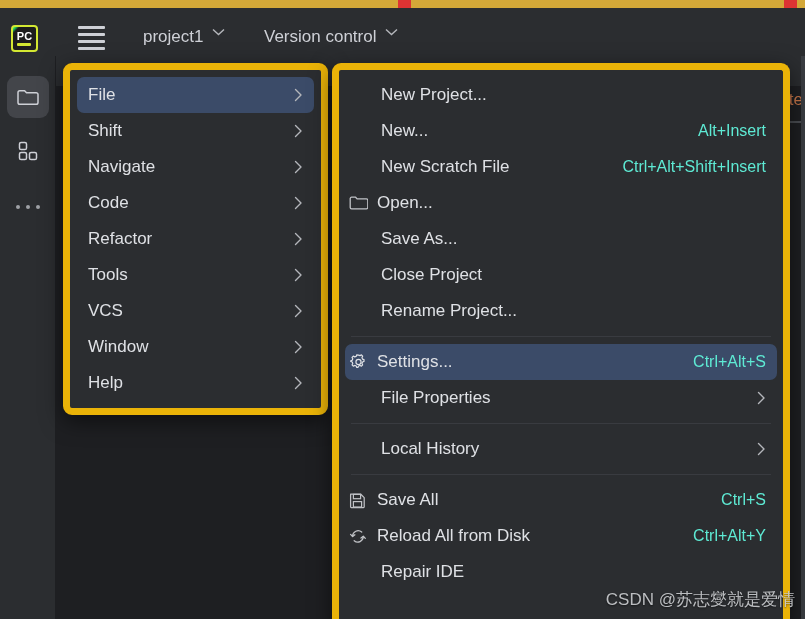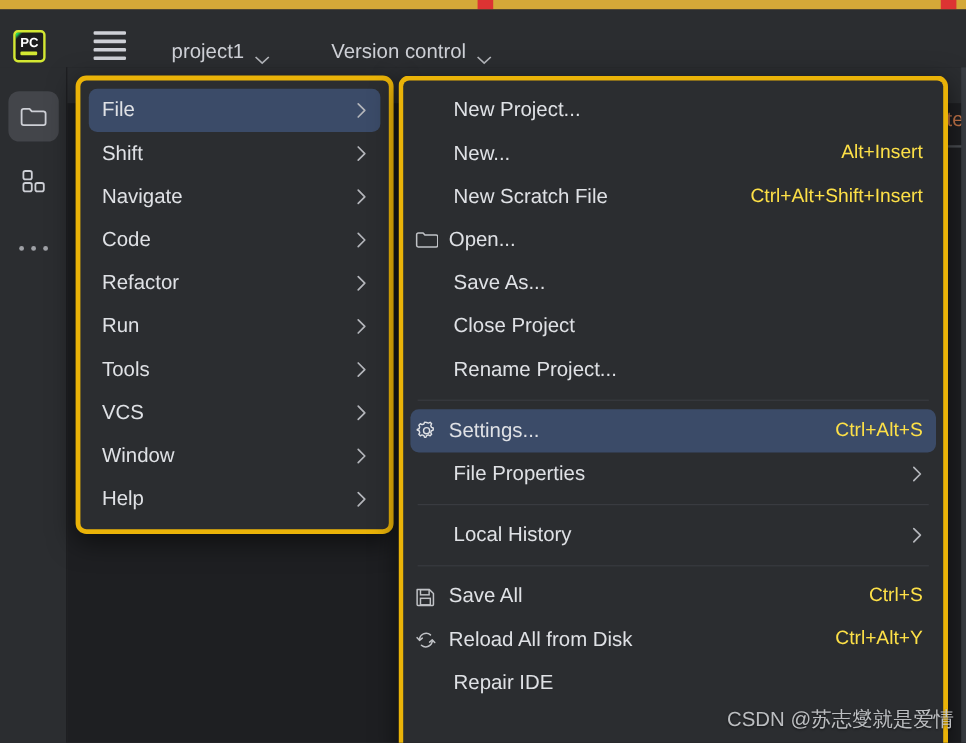--- a/index.html
+++ b/index.html
@@ -46,26 +46,26 @@
   }
   .pc-logo::after {
     content: ""; position: absolute; left: 4px; bottom: 4px; width: 14px; height: 3px;
     background: #d4e832; border-radius: 1px;
   }
   .hamburger { position: absolute; left: 78px; top: 18px; width: 27px; height: 24px; cursor: default; }
   .hamburger i { display: block; height: 3px; background: #ced0d6; border-radius: 1px; margin-bottom: 4px; }
 
   .tb-item {
     position: absolute; top: 19px; height: 26px;
-    display: flex; align-items: flex-end; gap: 9px;
+    display: flex; align-items: flex-start; gap: 9px;
     color: #ced0d6; font-size: 17px; white-space: nowrap;
   }
   .tb-item .chev { font-size: 11px; color: #b4b6bb; position: relative; top: 1px; }
   #tb-project { left: 143px; }
-  #tb-vcs { left: 276px; }
+  #tb-vcs { left: 264px; }
 
   
   .rail { position: absolute; left: 0; top: 48px; width: 56px; height: 563px; background: #2b2d30; }
   .rail-div { position: absolute; left: 55px; top: 48px; width: 1px; height: 563px; background: #1e1f22; }
   .rail-btn {
     position: absolute; left: 7px; width: 42px; height: 42px; border-radius: 9px;
     display: flex; align-items: center; justify-content: center;
   }
   .rail-btn.sel { background: #43454a; }
   #rail-project { top: 20px; }
@@ -81,36 +81,36 @@
     position: absolute; right: 2px; top: 82px; font-size: 17px; color: #c9774a;
     letter-spacing: 0px; white-space: nowrap;
   }
   .ghost-hr { position: absolute; right: 0; top: 113px; width: 30px; height: 2px; background: #4a4d52; }
   .ghost-insert { position: absolute; right: 34px; top: 186px; font-size: 17px; color: #8a8d93; }
   .ghost-insert2 { position: absolute; right: 36px; top: 222px; font-size: 17px; color: #8a8d93; }
   .right-scroll { position: absolute; right: 0; top: 48px; width: 4px; height: 563px; background: #3a3d42; }
 
   
   .menu {
-    position: absolute; background: #2b2d30; border: 4px solid #eab308;
+    position: absolute; background: #2b2d30; border: 7px solid #eab308;
     border-radius: 9px; box-shadow: 0 6px 22px rgba(0,0,0,.55);
     padding: 7px 0;
   }
   #menu-main { left: 63px; top: 55px; width: 265px; }
   #menu-file { left: 332px; top: 55px; width: 458px; height: 564px; overflow: hidden; border-bottom: none; border-bottom-left-radius: 0; border-bottom-right-radius: 0; }
 
   .mi {
     position: relative; display: flex; align-items: center;
     height: 36px; margin: 0 7px; padding: 0 11px 0 11px;
     border-radius: 7px; color: #dfe1e5; font-size: 17px; white-space: nowrap;
   }
   .mi.sel { background: #3b4b68; }
   .mi .label { flex: 0 0 auto; }
   .mi .spacer { flex: 1 1 auto; }
-  .mi .accel { color: #fde047; font-size: 16px; padding-left: 26px; }
+  .mi .accel { color: #5eead4; font-size: 16px; padding-left: 26px; }
   .mi .arrow { color: #b4b6bb; font-size: 15px; margin-left: 14px; }
   .mi .ico {
     width: 22px; margin-left: -4px; margin-right: 6px; flex: 0 0 22px;
     display: flex; align-items: center; justify-content: flex-start;
   }
   .mi.has-ico { padding-left: 8px; justify-content: flex-end; }
   .mi.no-ico { padding-left: 36px; }
   #menu-file .mi { margin: 0 6px; }
   .sep { height: 1px; background: #393b40; margin: 7px 12px; }
 
@@ -242,29 +242,20 @@
         <div class="mi no-ico" style="padding-left: 11px; text-align: center;">
           <span class="label">Refactor</span>
           <span class="spacer"></span>
           <span class="arrow">
             <svg xmlns="http://www.w3.org/2000/svg" width="9" height="14" viewBox="0 0 9 14">
               <path d="M1.5 1.5 L7 7 L1.5 12.5" fill="none" stroke="#b4b6bb" stroke-width="1.4" stroke-linecap="round" stroke-linejoin="round"></path>
             </svg>
           </span>
         </div>
         <div class="mi no-ico" style="padding-left: 11px;">
-          <span class="label">Run</span>
-          <span class="spacer"></span>
-          <span class="arrow">
-            <svg xmlns="http://www.w3.org/2000/svg" width="9" height="14" viewBox="0 0 9 14">
-              <path d="M1.5 1.5 L7 7 L1.5 12.5" fill="none" stroke="#b4b6bb" stroke-width="1.4" stroke-linecap="round" stroke-linejoin="round"></path>
-            </svg>
-          </span>
-        </div>
-        <div class="mi no-ico" style="padding-left: 11px;">
           <span class="label">Tools</span>
           <span class="spacer"></span>
           <span class="arrow">
             <svg xmlns="http://www.w3.org/2000/svg" width="9" height="14" viewBox="0 0 9 14">
               <path d="M1.5 1.5 L7 7 L1.5 12.5" fill="none" stroke="#b4b6bb" stroke-width="1.4" stroke-linecap="round" stroke-linejoin="round"></path>
             </svg>
           </span>
         </div>
         <div class="mi no-ico" style="padding-left: 11px;">
           <span class="label">VCS</span>

